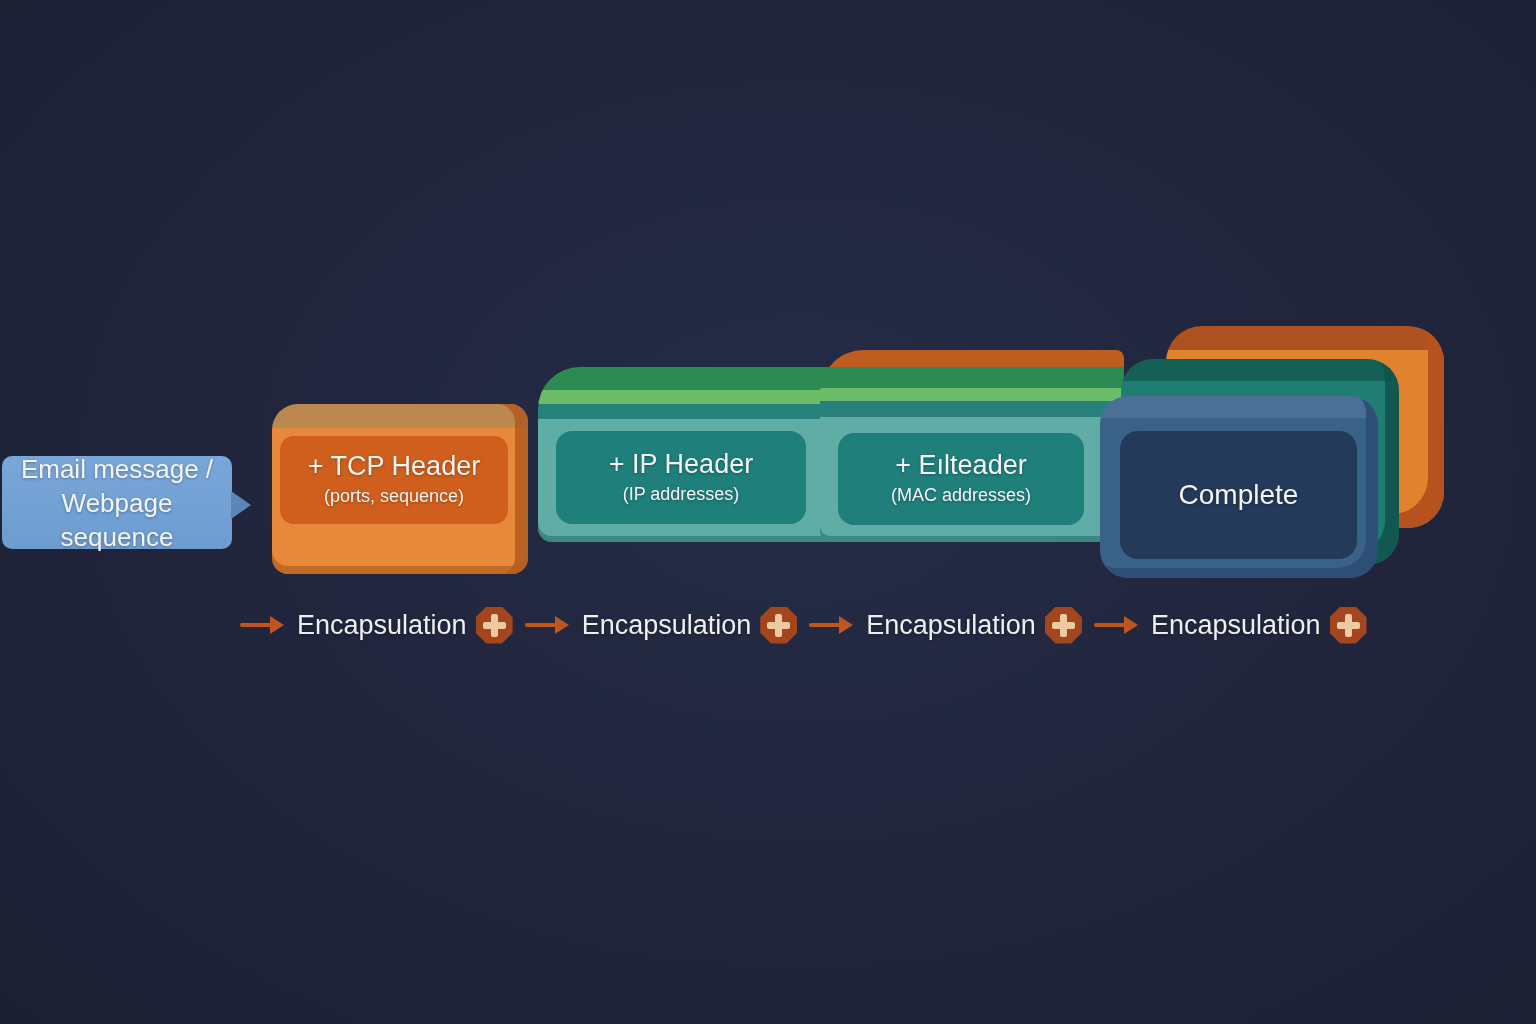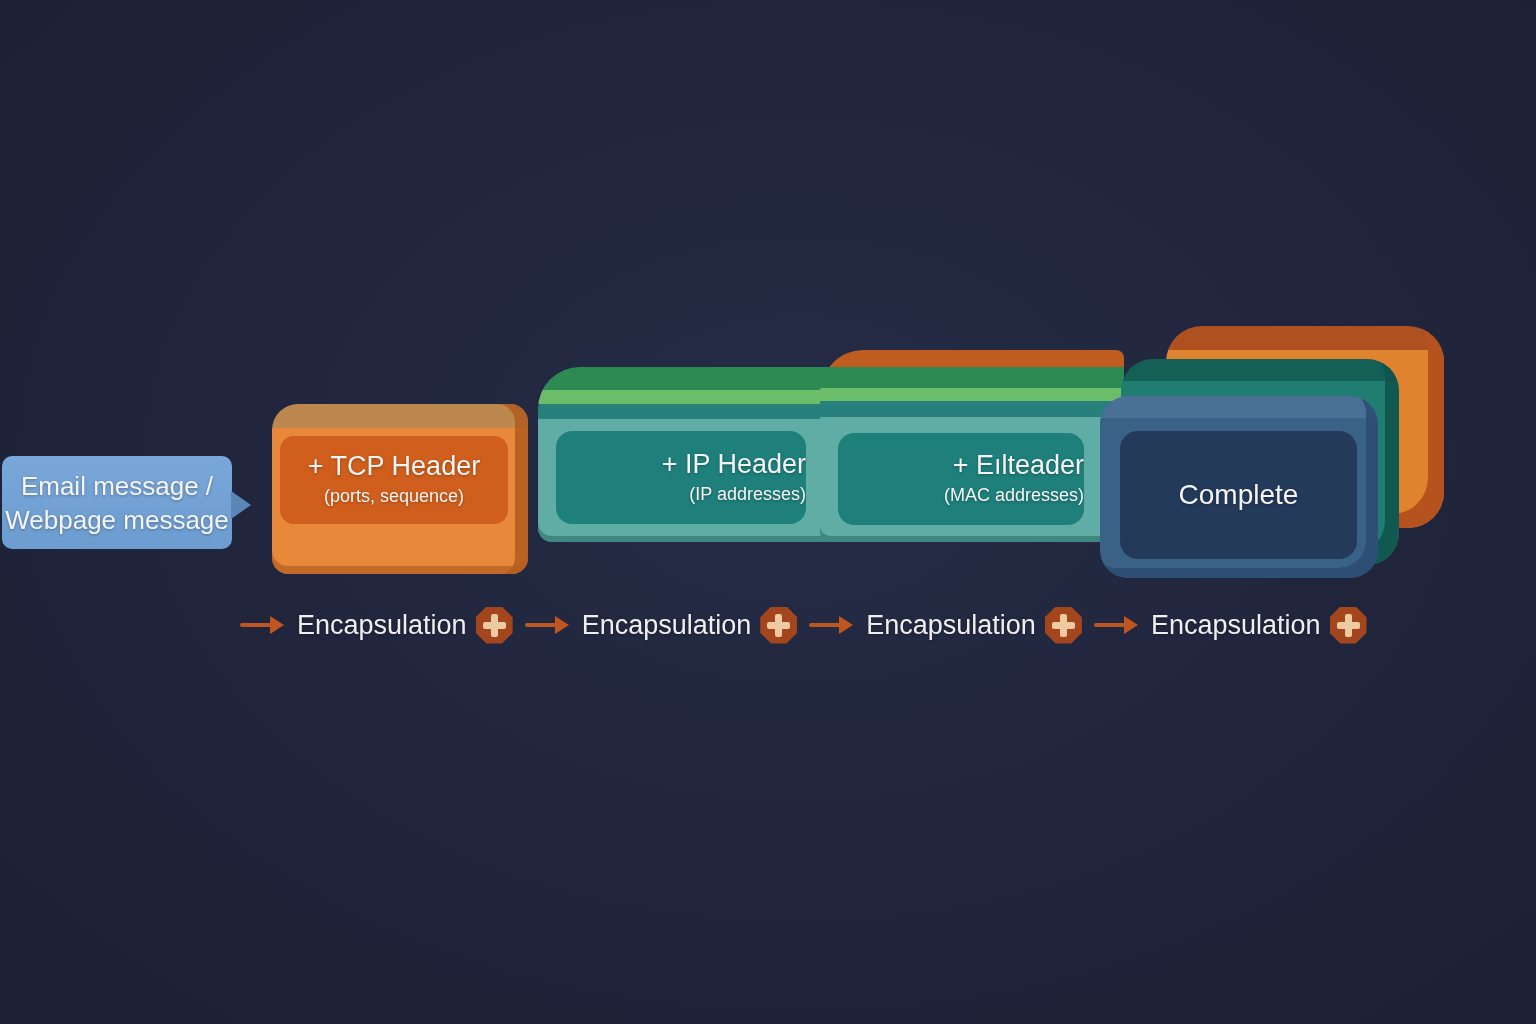--- a/index.html
+++ b/index.html
@@ -47,21 +47,21 @@
     box-shadow:inset 0 -6px 0 rgba(30,100,92,.5);
   }
   .eth-stack{
     position:absolute;left:820px;top:350px;width:304px;height:192px;z-index:3;
     border-radius:44px 8px 8px 10px;
     background:linear-gradient(180deg,#bf5c20 0 17px,#2e8a53 17px 38px,#6cbd6a 38px 51px,#27807b 51px 67px,#5fada4 67px);
     box-shadow:inset 0 -6px 0 rgba(30,100,92,.5);
   }
   .teal-panel{
     position:absolute;background:#1f7f7b;border-radius:16px;
-    display:flex;flex-direction:column;justify-content:center;align-items:flex-end;
+    display:flex;flex-direction:column;justify-content:center;align-items:center;
   }
   .ip-panel{left:18px;top:64px;width:250px;height:93px;}
   .eth-panel{left:18px;top:83px;width:246px;height:92px;}
 
   
   .pkt-orange{
     position:absolute;left:1166px;top:326px;width:278px;height:202px;z-index:5;
     border-radius:36px;
     background:linear-gradient(180deg,#ad5120 0 24px,#e0832e 24px);
     box-shadow:inset -16px -14px 0 #b5521e;
@@ -104,21 +104,21 @@
   .plus-badge .ph{left:7px;top:15px;width:23px;height:7px;}
   .plus-badge .pv{left:15px;top:7px;width:7px;height:23px;}
 </style>
 </head>
 <body>
 
 <div class="canvas">
 
   <div class="source-box txt">
     <div>Email message /</div>
-    <div>Webpage message</div>
+    <div>Webpage sequence</div>
   </div>
   <div class="source-tail"></div>
 
   <div class="tcp-box">
     <div class="tcp-panel txt">
       <div class="box-title">+ TCP Header</div>
       <div class="box-sub">(ports, sequence)</div>
     </div>
   </div>
 

